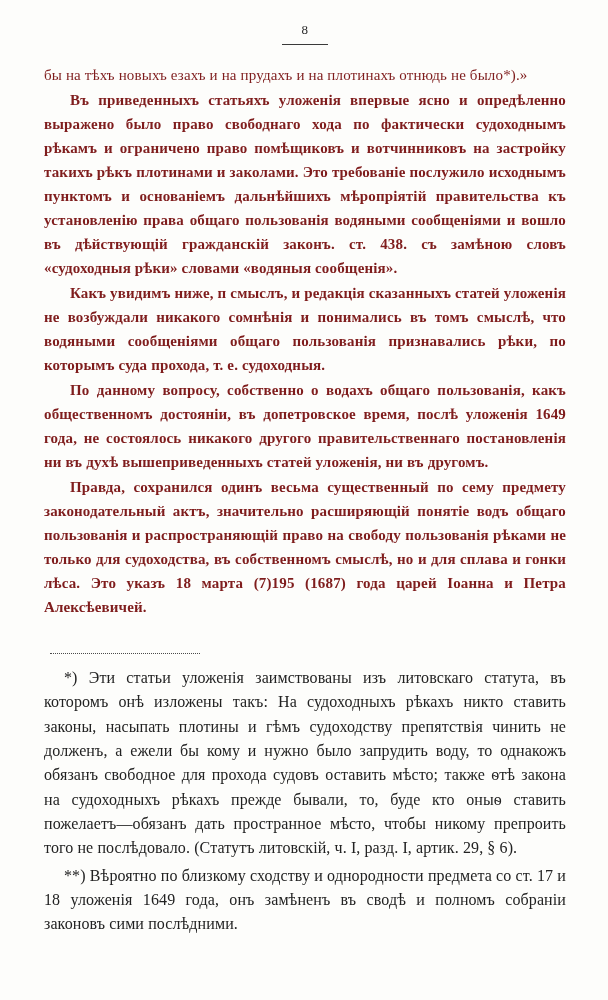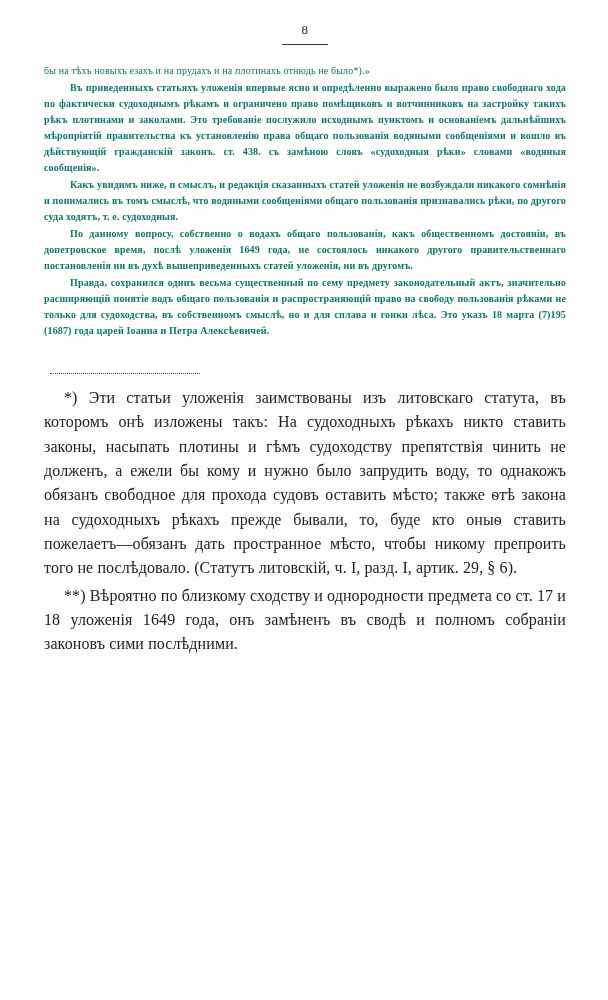--- a/index.html
+++ b/index.html
@@ -29,24 +29,24 @@
     color: #2a2a2a;
     margin: 0 0 6px 0;
   }
   .rule-top {
     width: 46px;
     height: 1px;
     background: #3a3a3a;
     margin: 0 auto 18px auto;
   }
   .body-text {
-    font-size: 10px;
+    font-size: 15px;
     line-height: 1.60;
     text-align: justify;
-    color: #0f766e;
+    color: #7f1d1d;
     letter-spacing: 0.15px;
   }
   .body-text p {
     margin: 0 0 1px 0;
     text-indent: 0;
   }
   .body-text p.indented {
     text-indent: 26px;
     font-weight: bold;
   }
@@ -74,21 +74,21 @@
 <body>
 
 <div class="page">
 
   <div class="page-number">8</div>
   <div class="rule-top"></div>
 
   <div class="body-text">
     <p>бы на тѣхъ новыхъ езахъ и на прудахъ и на плотинахъ отнюдь не было*).»</p>
     <p class="indented">Въ приведенныхъ статьяхъ уложенія впервые ясно и опредѣленно выражено было право свободнаго хода по фактически судоходнымъ рѣкамъ и ограничено право помѣщиковъ и вотчинниковъ на застройку такихъ рѣкъ плотинами и заколами. Это требованіе послужило исходнымъ пунктомъ и основаніемъ дальнѣйшихъ мѣропріятій правительства къ установленію права общаго пользованія водяными сообщеніями и вошло въ дѣйствующій гражданскій законъ. ст. 438. съ замѣною словъ «судоходныя рѣки» словами «водяныя сообщенія».</p>
-    <p class="indented">Какъ увидимъ ниже, п смыслъ, и редакція сказанныхъ статей уложенія не возбуждали никакого сомнѣнія и понимались въ томъ смыслѣ, что водяными сообщеніями общаго пользованія признавались рѣки, по другого суда ходятъ, т. е. судоходныя.</p>
+    <p class="indented">Какъ увидимъ ниже, п смыслъ, и редакція сказанныхъ статей уложенія не возбуждали никакого сомнѣнія и понимались въ томъ смыслѣ, что водяными сообщеніями общаго пользованія признавались рѣки, по которымъ суда прохода, т. е. судоходныя.</p>
     <p class="indented">По данному вопросу, собственно о водахъ общаго пользованія, какъ общественномъ достояніи, въ допетровское время, послѣ уложенія 1649 года, не состоялось никакого другого правительственнаго постановленія ни въ духѣ вышеприведенныхъ статей уложенія, ни въ другомъ.</p>
     <p class="indented">Правда, сохранился одинъ весьма существенный по сему предмету законодательный актъ, значительно расширяющій понятіе водъ общаго пользованія и распространяющій право на свободу пользованія рѣками не только для судоходства, въ собственномъ смыслѣ, но и для сплава и гонки лѣса. Это указъ 18 марта (7)195 (1687) года царей Іоанна и Петра Алексѣевичей.</p>
   </div>
 
   <div class="footnote-rule"></div>
 
   <div class="footnotes">
     <p class="fn-indent">*) Эти статьи уложенія заимствованы изъ литовскаго статута, въ которомъ онѣ изложены такъ: На судоходныхъ рѣкахъ никто ставить законы, насыпать плотины и гѣмъ судоходству препятствія чинить не долженъ, а ежели бы кому и нужно было запрудить воду, то однакожъ обязанъ свободное для прохода судовъ оставить мѣсто; также ѳтѣ закона на судоходныхъ рѣкахъ прежде бывали, то, буде кто оныѳ ставить пожелаетъ—обязанъ дать пространное мѣсто, чтобы никому препроить того не послѣдовало. (Статутъ литовскій, ч. I, разд. I, артик. 29, § 6).</p>
     <p class="fn-indent">**) Вѣроятно по близкому сходству и однородности предмета со ст. 17 и 18 уложенія 1649 года, онъ замѣненъ въ сводѣ и полномъ собраніи законовъ сими послѣдними.</p>
   </div>

